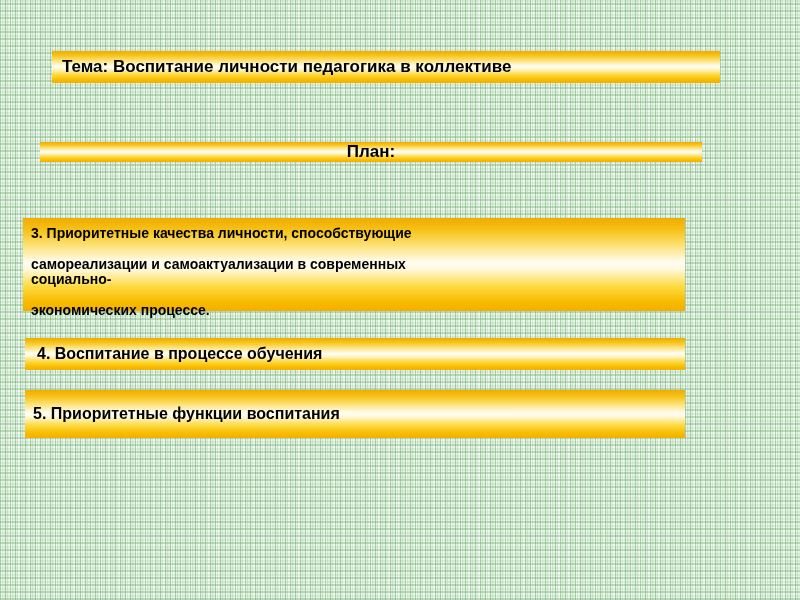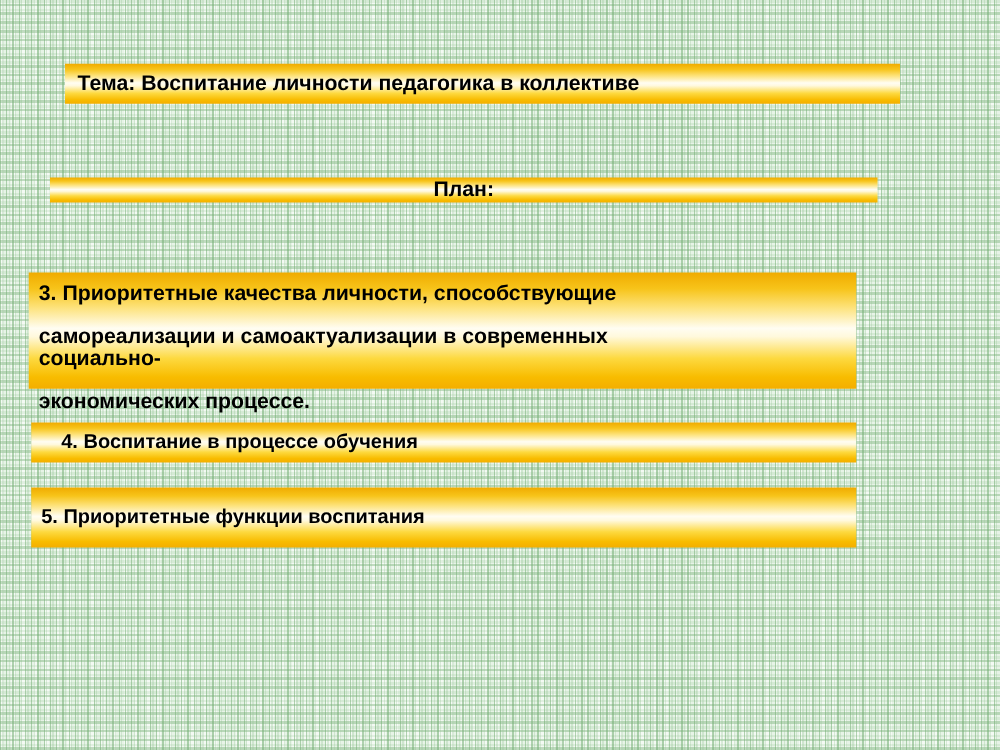--- a/index.html
+++ b/index.html
@@ -99,36 +99,36 @@
     left: 23px;
     top: 218px;
     width: 662px;
     height: 93px;
     display: block;
     padding: 6px 8px 0 8px;
   }
   #item3-box .para {
     color: #000000;
     font-weight: bold;
-    font-size: 17px;
+    font-size: 14px;
     line-height: 1.0;
     white-space: nowrap;
   }
   #item3-box .l1 { margin: 2px 0 0 0; }
   #item3-box .l2 { margin: 17px 0 0 0; }
   #item3-box .l3 { margin: 1px 0 0 0; }
   #item3-box .l4 { margin: 17px 0 0 0; }
 
   
   #item4-bar {
     left: 25px;
     top: 338px;
     width: 660px;
     height: 32px;
-    padding-left: 24px;
+    padding-left: 12px;
     text-align: center;
   }
   #item5-bar {
     left: 25px;
     top: 390px;
     width: 660px;
     height: 48px;
     padding-left: 8px;
   }
   #item13-bar {

